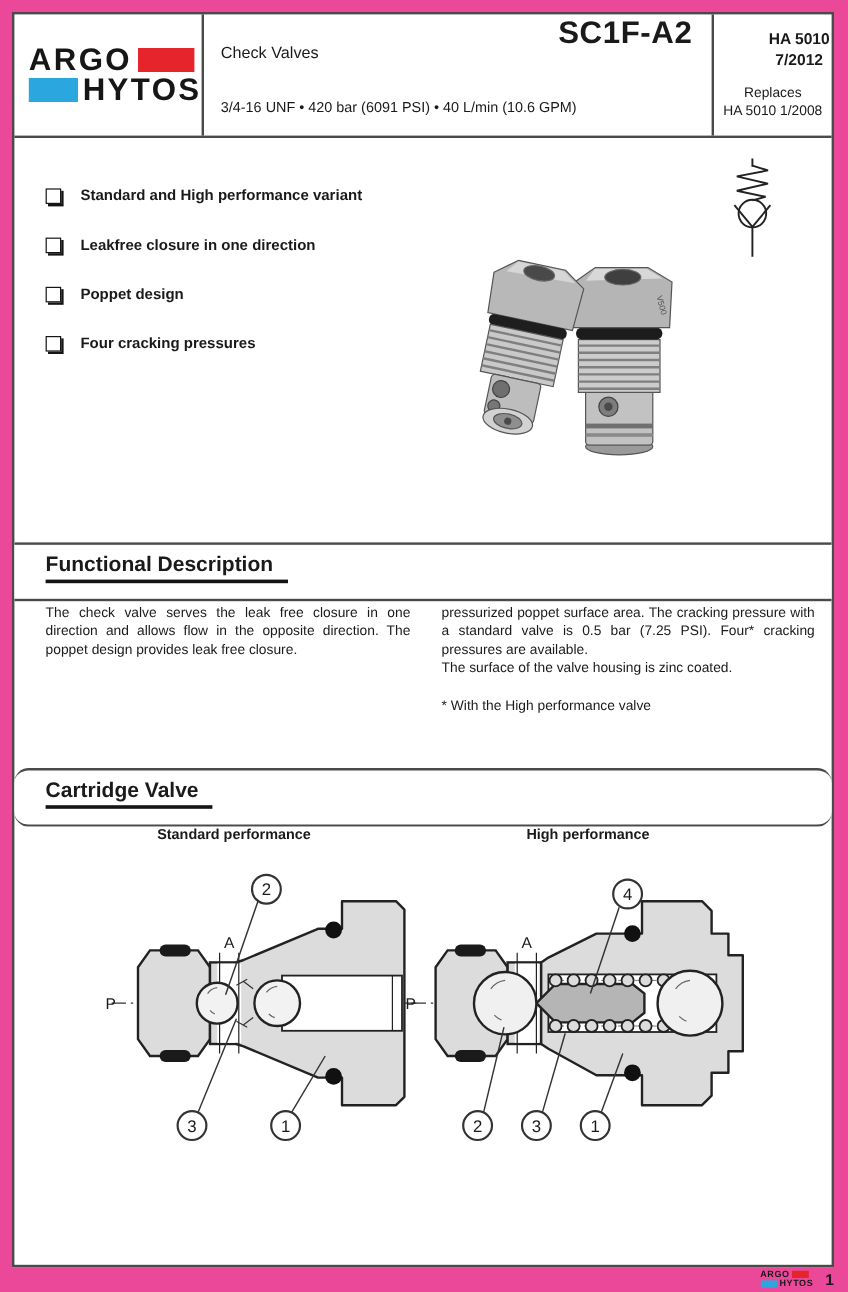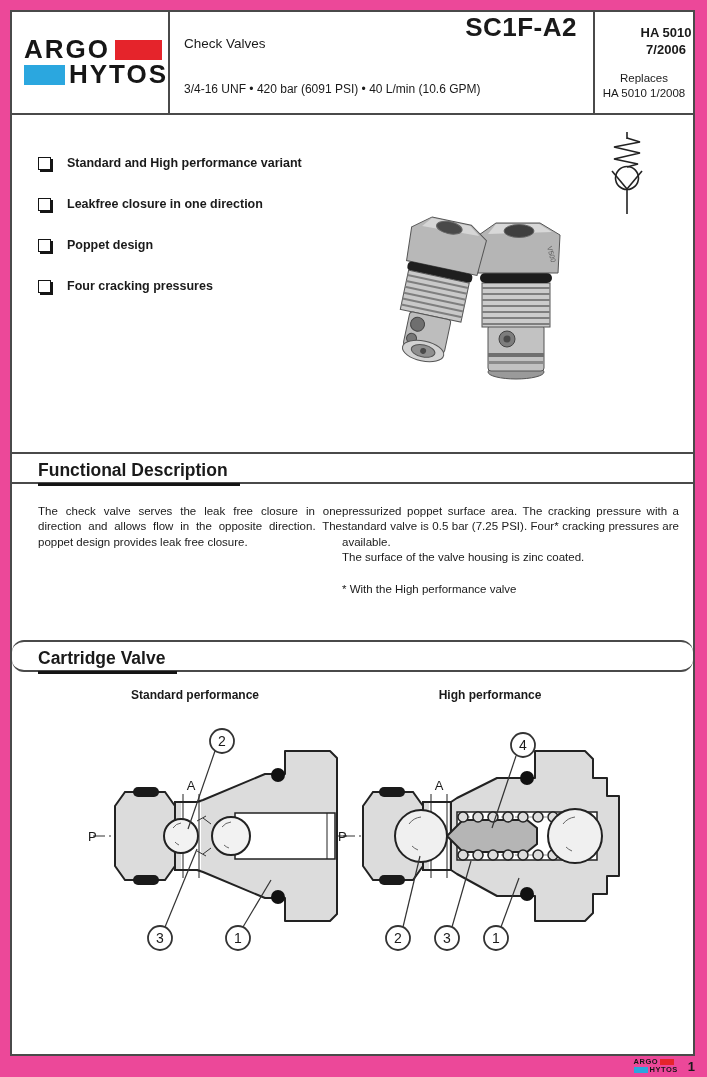--- a/index.html
+++ b/index.html
@@ -30,29 +30,29 @@
   .feature{display:flex;align-items:center;margin-bottom:27px;}
   .chk{width:11px;height:11px;border:1.5px solid #151515;box-shadow:2px 2px 0 #151515;
        background:#fff;margin-right:16px;flex:0 0 auto;}
   .feature-label{font-size:12.5px;font-weight:bold;}
 
   
   .photo{position:absolute;left:352px;top:163px;width:232px;height:230px;}
   .symbol{position:absolute;left:586px;top:118px;width:58px;height:88px;}
 
   
-  .section-head{position:absolute;left:0;right:0;height:32px;box-sizing:border-box;
+  .section-head{position:absolute;left:0;right:0;height:49px;box-sizing:border-box;
                 border-top:2px solid #4a4a4a;border-bottom:2px solid #4a4a4a;
                 padding-left:26px;background:#fff;}
   .section-head h2{display:inline-block;margin:0;font-size:17.5px;font-weight:bold;
                    padding:6px 12px 2px 0;border-bottom:3px solid #141414;}
   .sec-fd{top:440px;}
   .sec-cv{top:628px;border-radius:12px;}
 
-  .fd-cols{position:absolute;left:26px;top:492px;right:14px;display:flex;}
+  .fd-cols{position:absolute;left:26px;top:492px;right:14px;display:flex;gap:26px;}
   .fd-col{font-size:11.5px;line-height:15.4px;text-align:justify;}
   .fd-col.left{width:304px;flex:0 0 auto;}
   .fd-col.right{flex:1;}
   .fd-col p{margin:0;}
   .fd-col p.gap-top{margin-top:16px;}
 
   .perf-label{position:absolute;top:676px;transform:translateX(-50%);
               font-size:12px;font-weight:bold;white-space:nowrap;}
   .perf-std{left:183px;}
   .perf-hp{left:478px;}
@@ -88,21 +88,21 @@
           <span class="logo-word">HYTOS</span>
         </div>
       </div>
       <div class="cell-title">
         <div class="category">Check Valves</div>
         <div class="model">SC1F-A2</div>
         <div class="specs">3/4-16 UNF  •  420 bar (6091 PSI)  •  40 L/min (10.6 GPM)</div>
       </div>
       <div class="cell-doc">
         <div class="doc-code">HA 5010</div>
-        <div class="doc-issue">7/2006</div>
+        <div class="doc-issue">7/2012</div>
         <div class="replaces">
           <div>Replaces</div>
           <div>HA 5010 1/2008</div>
         </div>
       </div>
     </div>
 
     <div class="features">
       <div class="feature">
         <span class="chk"></span>

